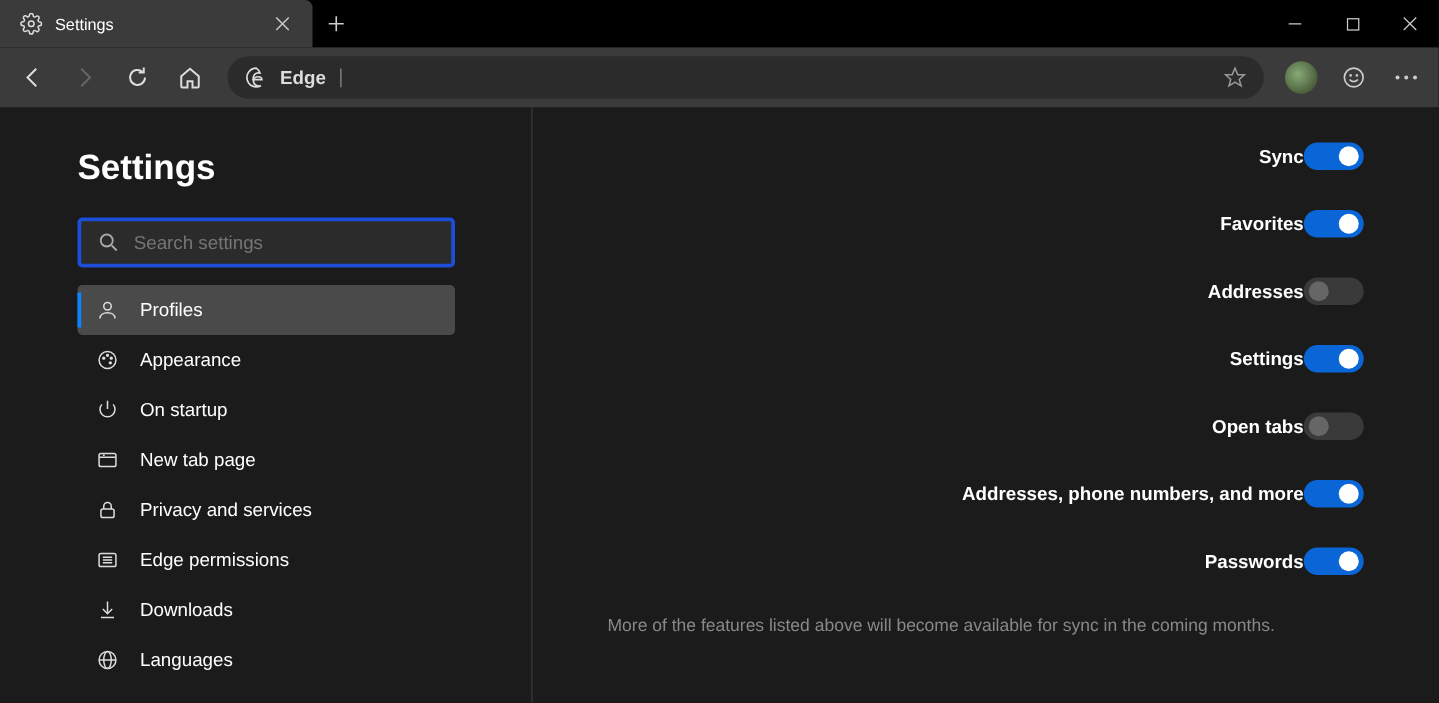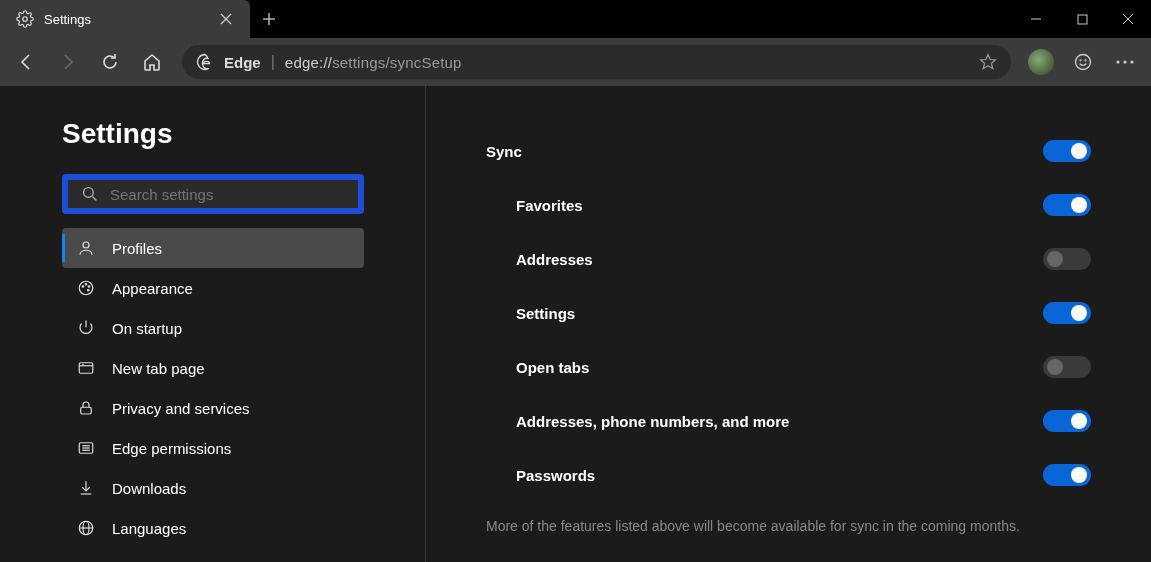--- a/index.html
+++ b/index.html
@@ -73,21 +73,21 @@
 .sidebar {
   width: 426px;
   border-right: 1px solid #3a3a3a;
   padding: 32px 0 0 62px;
 }
 .sidebar h1 { font-size: 28px; font-weight: 600; margin-bottom: 24px; }
 .search-box {
   width: 302px;
   height: 40px;
   background: #2b2b2b;
-  border: 6px solid #1d4ed8;
+  border: 3px solid #1d4ed8;
   border-radius: 4px;
   display: flex;
   align-items: center;
   padding: 0 14px;
   gap: 12px;
   margin-bottom: 14px;
 }
 .search-box input {
   background: transparent; border: none; outline: none;
   color: #ccc; font-size: 15px; flex: 1;
@@ -116,25 +116,24 @@
 .nav-icon { width: 20px; height: 20px; display: flex; align-items: center; justify-content: center; color: #ddd; }
 
 .main {
   flex: 1;
   padding: 28px 60px 0 60px;
   overflow: hidden;
 }
 .sync-row {
   display: flex;
   align-items: center;
-  justify-content: space-between;
+  justify-content: flex-end;
   font-size: 15px;
   font-weight: 600;
   margin-bottom: 32px;
-  margin-top: 26px;
 }
 .sync-row.sub { padding-left: 30px; }
 .toggle {
   width: 48px; height: 22px; border-radius: 11px;
   background: #555; position: relative; cursor: pointer;
 }
 .toggle::after {
   content: "";
   position: absolute; top: 3px; left: 4px;
   width: 16px; height: 16px; border-radius: 50%;
@@ -216,21 +215,20 @@
       </svg>
   </div>
   <div class="omnibox">
     <span>
       <svg width="18" height="18" viewBox="0 0 24 24" fill="none" stroke="#ddd" stroke-width="1.8">
           <path d="M12 2a10 10 0 1 0 5 18.7c-3 1-8-.5-8-5 0-3 2.5-4.5 5-4.5s4 1.2 4 3H8.5c0-5 3-8 7.5-7A10 10 0 0 0 12 2z"></path>
         </svg>
     </span>
     <span class="brand">Edge</span>
     <span class="divider">|</span>
-    <span class="url"><span>edge://</span><span class="path">settings/syncSetup</span></span>
     <span class="spacer"></span>
     <span>
       <svg width="18" height="18" viewBox="0 0 24 24" fill="none" stroke="#999" stroke-width="1.6">
           <polygon points="12,2 15,9 22,9 16.5,14 18.5,21 12,17 5.5,21 7.5,14 2,9 9,9"></polygon>
         </svg>
     </span>
   </div>
   <div class="tb-btn">
       <div class="avatar"></div>
     </div>

